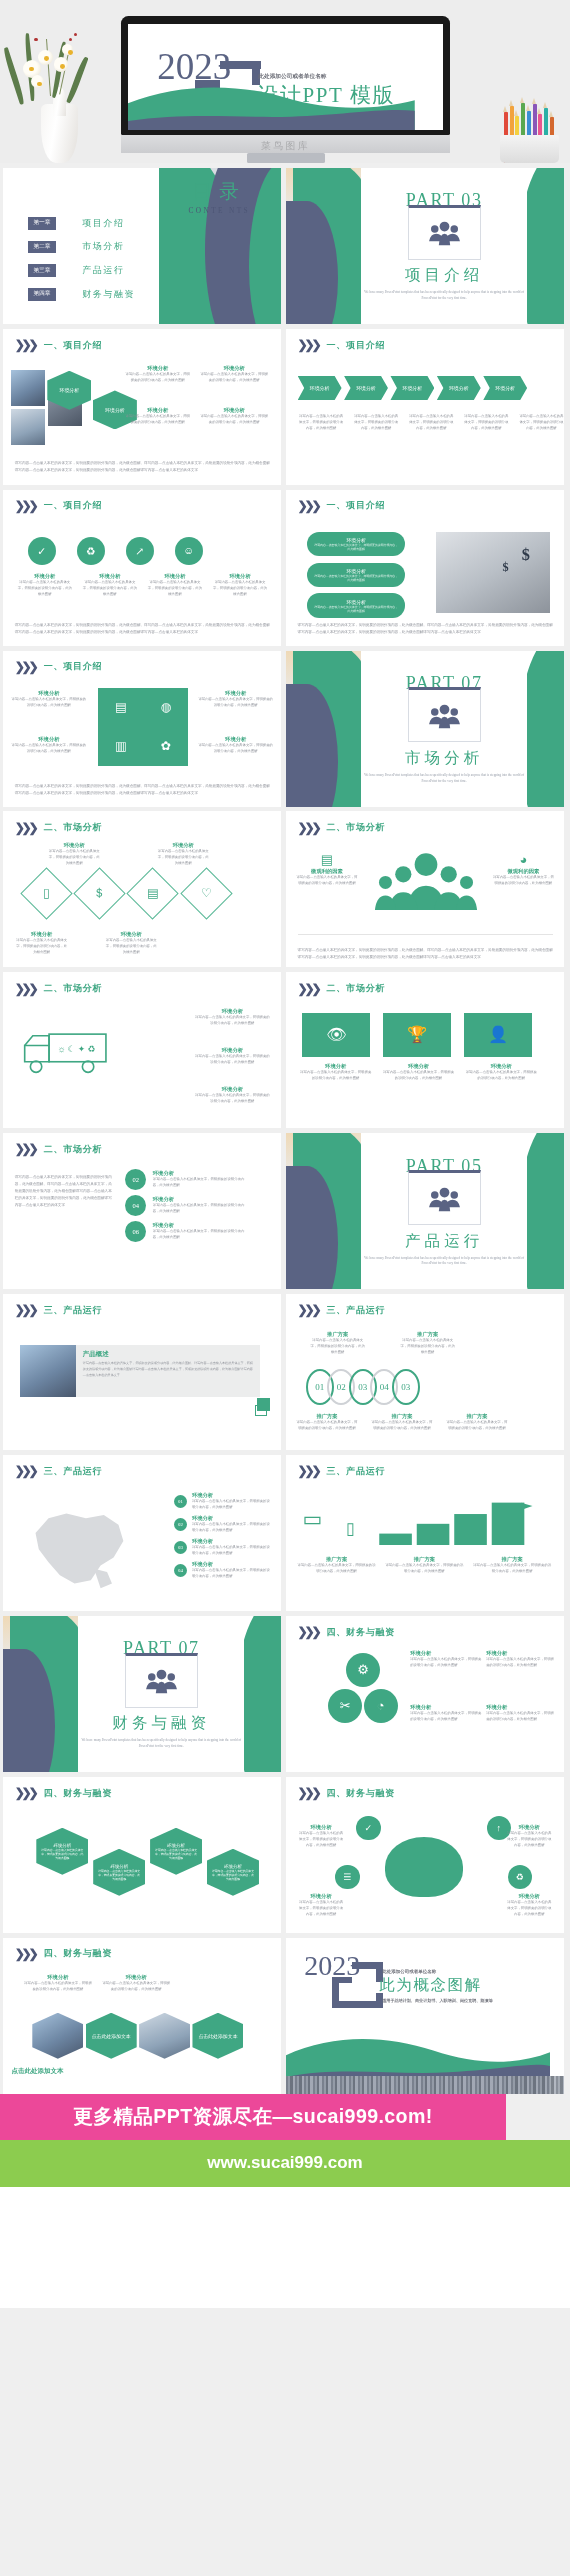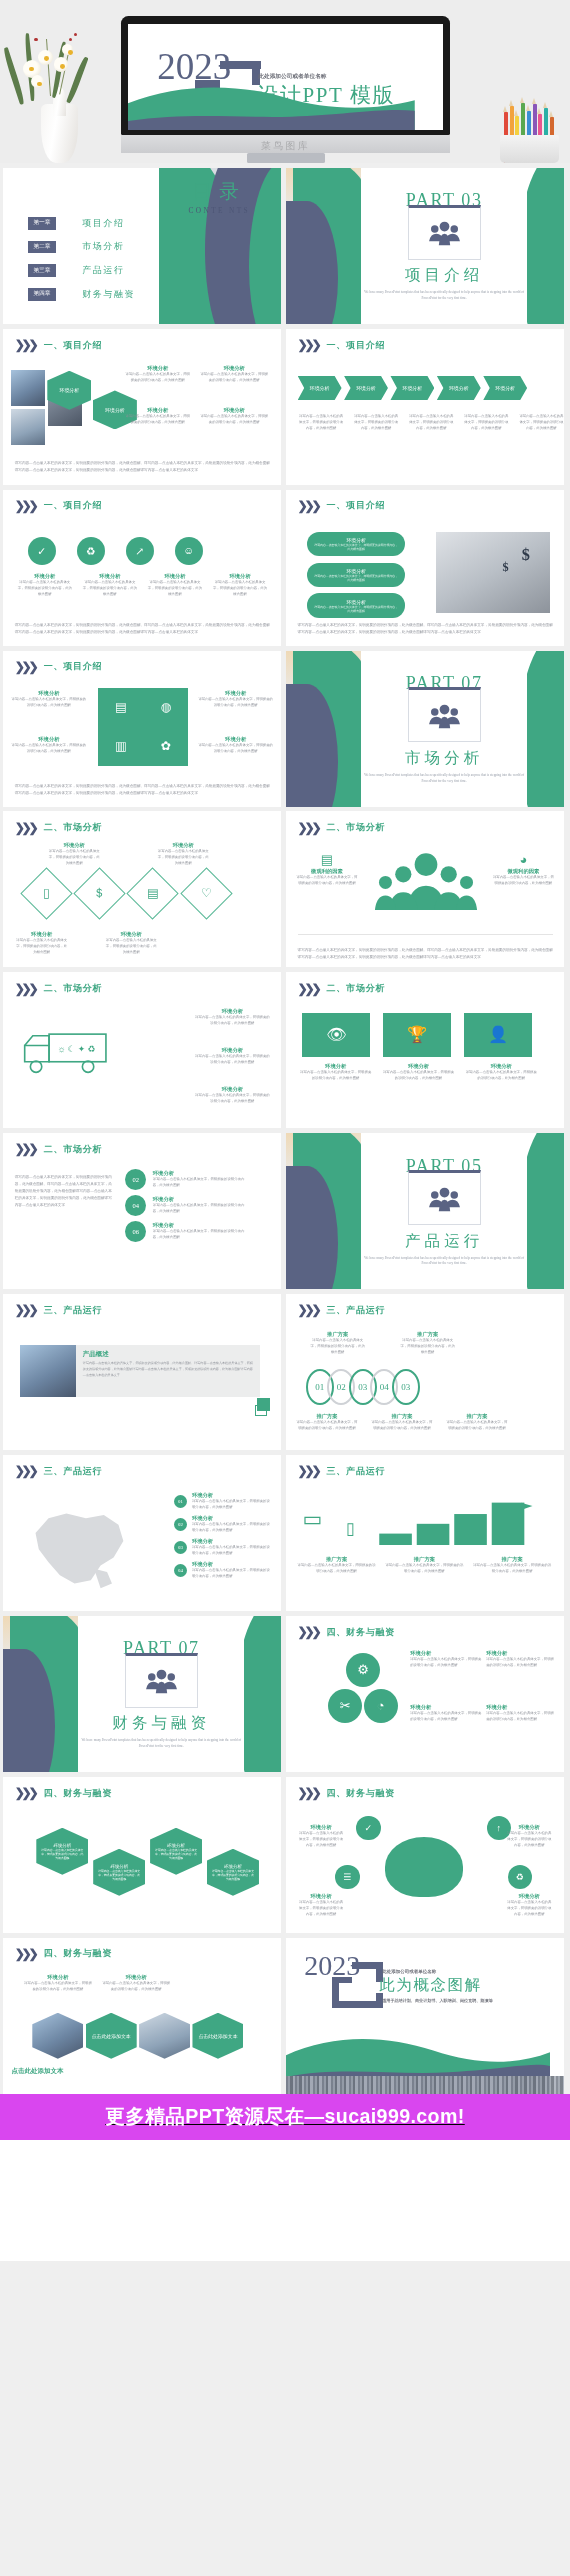--- a/index.html
+++ b/index.html
@@ -106,21 +106,21 @@
   .gcircle{border-radius:50%;background:#3fa783;color:#fff;display:flex;align-items:center;justify-content:center;}
   .diamond{width:37px;height:37px;border:1.1px solid #57b896;transform:rotate(45deg);display:flex;align-items:center;justify-content:center;}
   .diamond > span{transform:rotate(-45deg);color:#3fa783;font-size:12.2px;}
   .hexa{width:44px;height:39px;background:#3fa783;clip-path:polygon(50% 0,100% 25%,100% 75%,50% 100%,0 75%,0 25%);display:flex;align-items:center;justify-content:center;flex-direction:column;color:#fff;}
   .ring{width:28px;height:36px;border-radius:50%;border:2.9px solid #3fa783;display:flex;align-items:center;justify-content:center;color:#3fa783;font-size:9px;}
   .ring.gray{border-color:#cfd2d6;}
   .photo{background:linear-gradient(150deg,#a7c3dd,#6d86a3 55%,#48566b);}
   .photo2{background:linear-gradient(160deg,#cfd9e3,#8ea3b8 60%,#5d6f84);}
 
   
-  .banner1{width:570px;height:46px;background:#d946ef;display:flex;align-items:center;justify-content:center;text-decoration:underline;}
+  .banner1{width:506px;height:46px;background:#ec4899;display:flex;align-items:center;justify-content:center;}
   .banner1 span{color:#fff;font-size:19.6px;font-weight:700;font-family:"Liberation Sans",sans-serif;letter-spacing:0.4px;}
   .banner2{width:570px;height:47px;background:#8ccc4f;display:flex;align-items:center;justify-content:center;}
   .banner2 span{color:#fff;font-size:17px;font-weight:700;font-family:"Liberation Sans",sans-serif;}
   .tail{width:570px;height:121px;background:#fff;}
 </style>
 </head>
 <body>
 
 <div class="page">
 
@@ -923,16 +923,19 @@
         </svg>
         <div style="position:absolute;left:0;right:0;bottom:0;height:18px;background:repeating-linear-gradient(90deg,#7d848f 0 2.4px,#9aa1ab 2.4px 4.1px,#6e757f 4.1px 6.5px,#aab0ba 6.5px 9px);opacity:.9;"></div>
       </div>
     </div>
 
   </div>
 
   <div class="banner1">
     <span>更多精品PPT资源尽在—sucai999.com!</span>
   </div>
+  <div class="banner2">
+    <span>www.sucai999.com</span>
+  </div>
   <div class="tail"></div>
 
 </div>
 
 
 </body></html>

